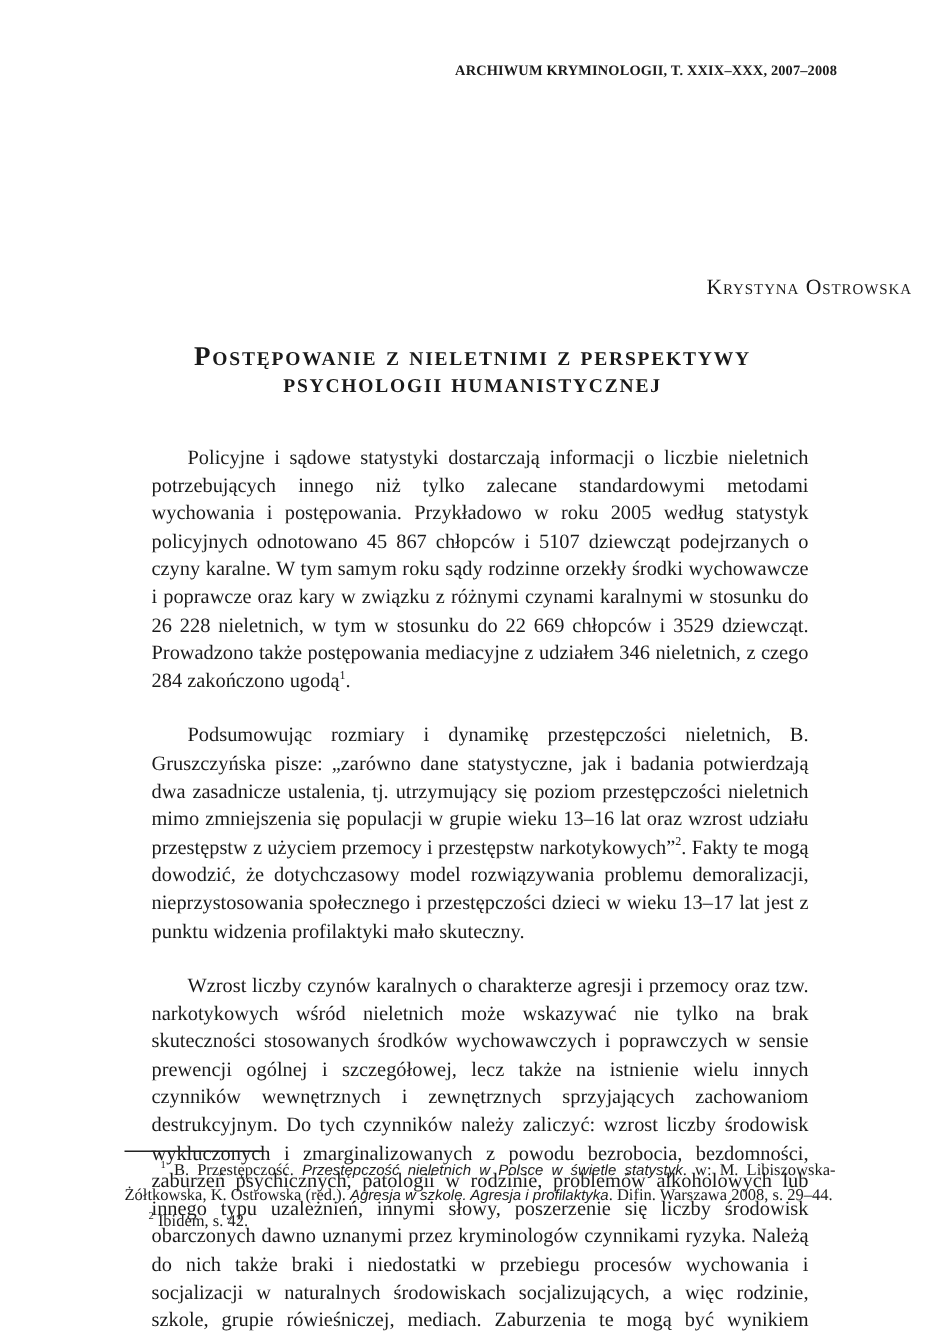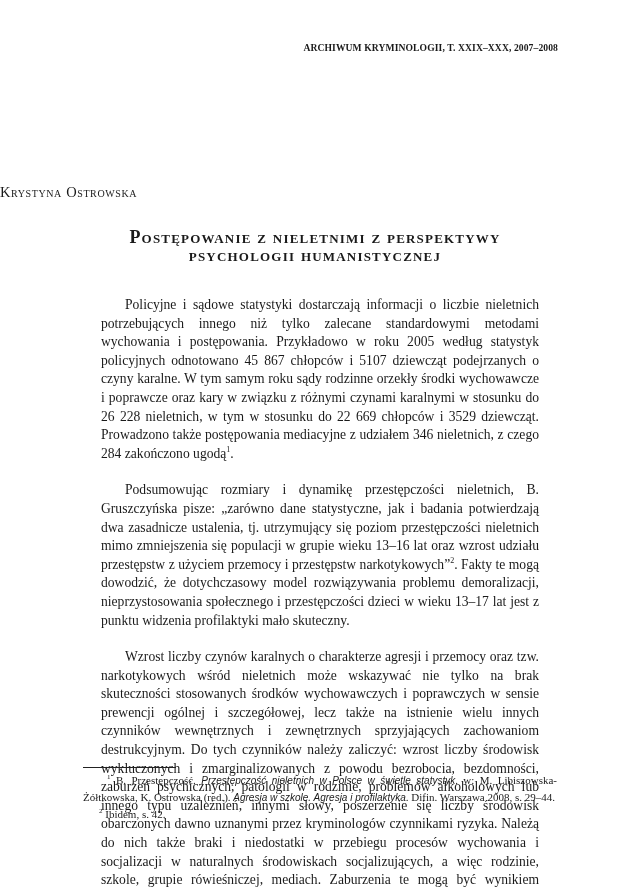--- a/index.html
+++ b/index.html
@@ -4,21 +4,21 @@
 <style>
   html, body { margin: 0; padding: 0; background: #ffffff; }
   body { width: 624px; height: 888px; position: relative; overflow: hidden;
          font-family: "Liberation Serif", "DejaVu Serif", serif; color: #1a1a1a; }
   .page { position: absolute; left: 0; top: 0; width: 624px; height: 888px; border-radius: 12px; }
 
   .running-head { position: absolute; right: 66px; top: 42px; text-align: right;
                   font-size: 9.6px; line-height: 12px; font-weight: bold; letter-spacing: 0.1px; }
   .running-head .issn-num { font-weight: normal; }
 
-  .author { position: absolute; left: 0; width: 608px; top: 184px; text-align: left;
+  .author { position: absolute; left: 0; width: 608px; top: 184px; text-align: right;
             font-size: 14.5px; font-variant: small-caps; letter-spacing: 0.6px; }
 
   .title { position: absolute; left: 70px; width: 490px; top: 228px; text-align: center;
            font-size: 18px; line-height: 18px; font-weight: bold; font-variant: small-caps;
            letter-spacing: 1.2px; }
   .title .line { display: block; }
 
   .body { position: absolute; left: 83px; width: 474px; top: 278px;
           font-size: 13.6px; line-height: 18.6px; text-align: justify; }
   .body p { margin: 18px; text-indent: 24px; }

